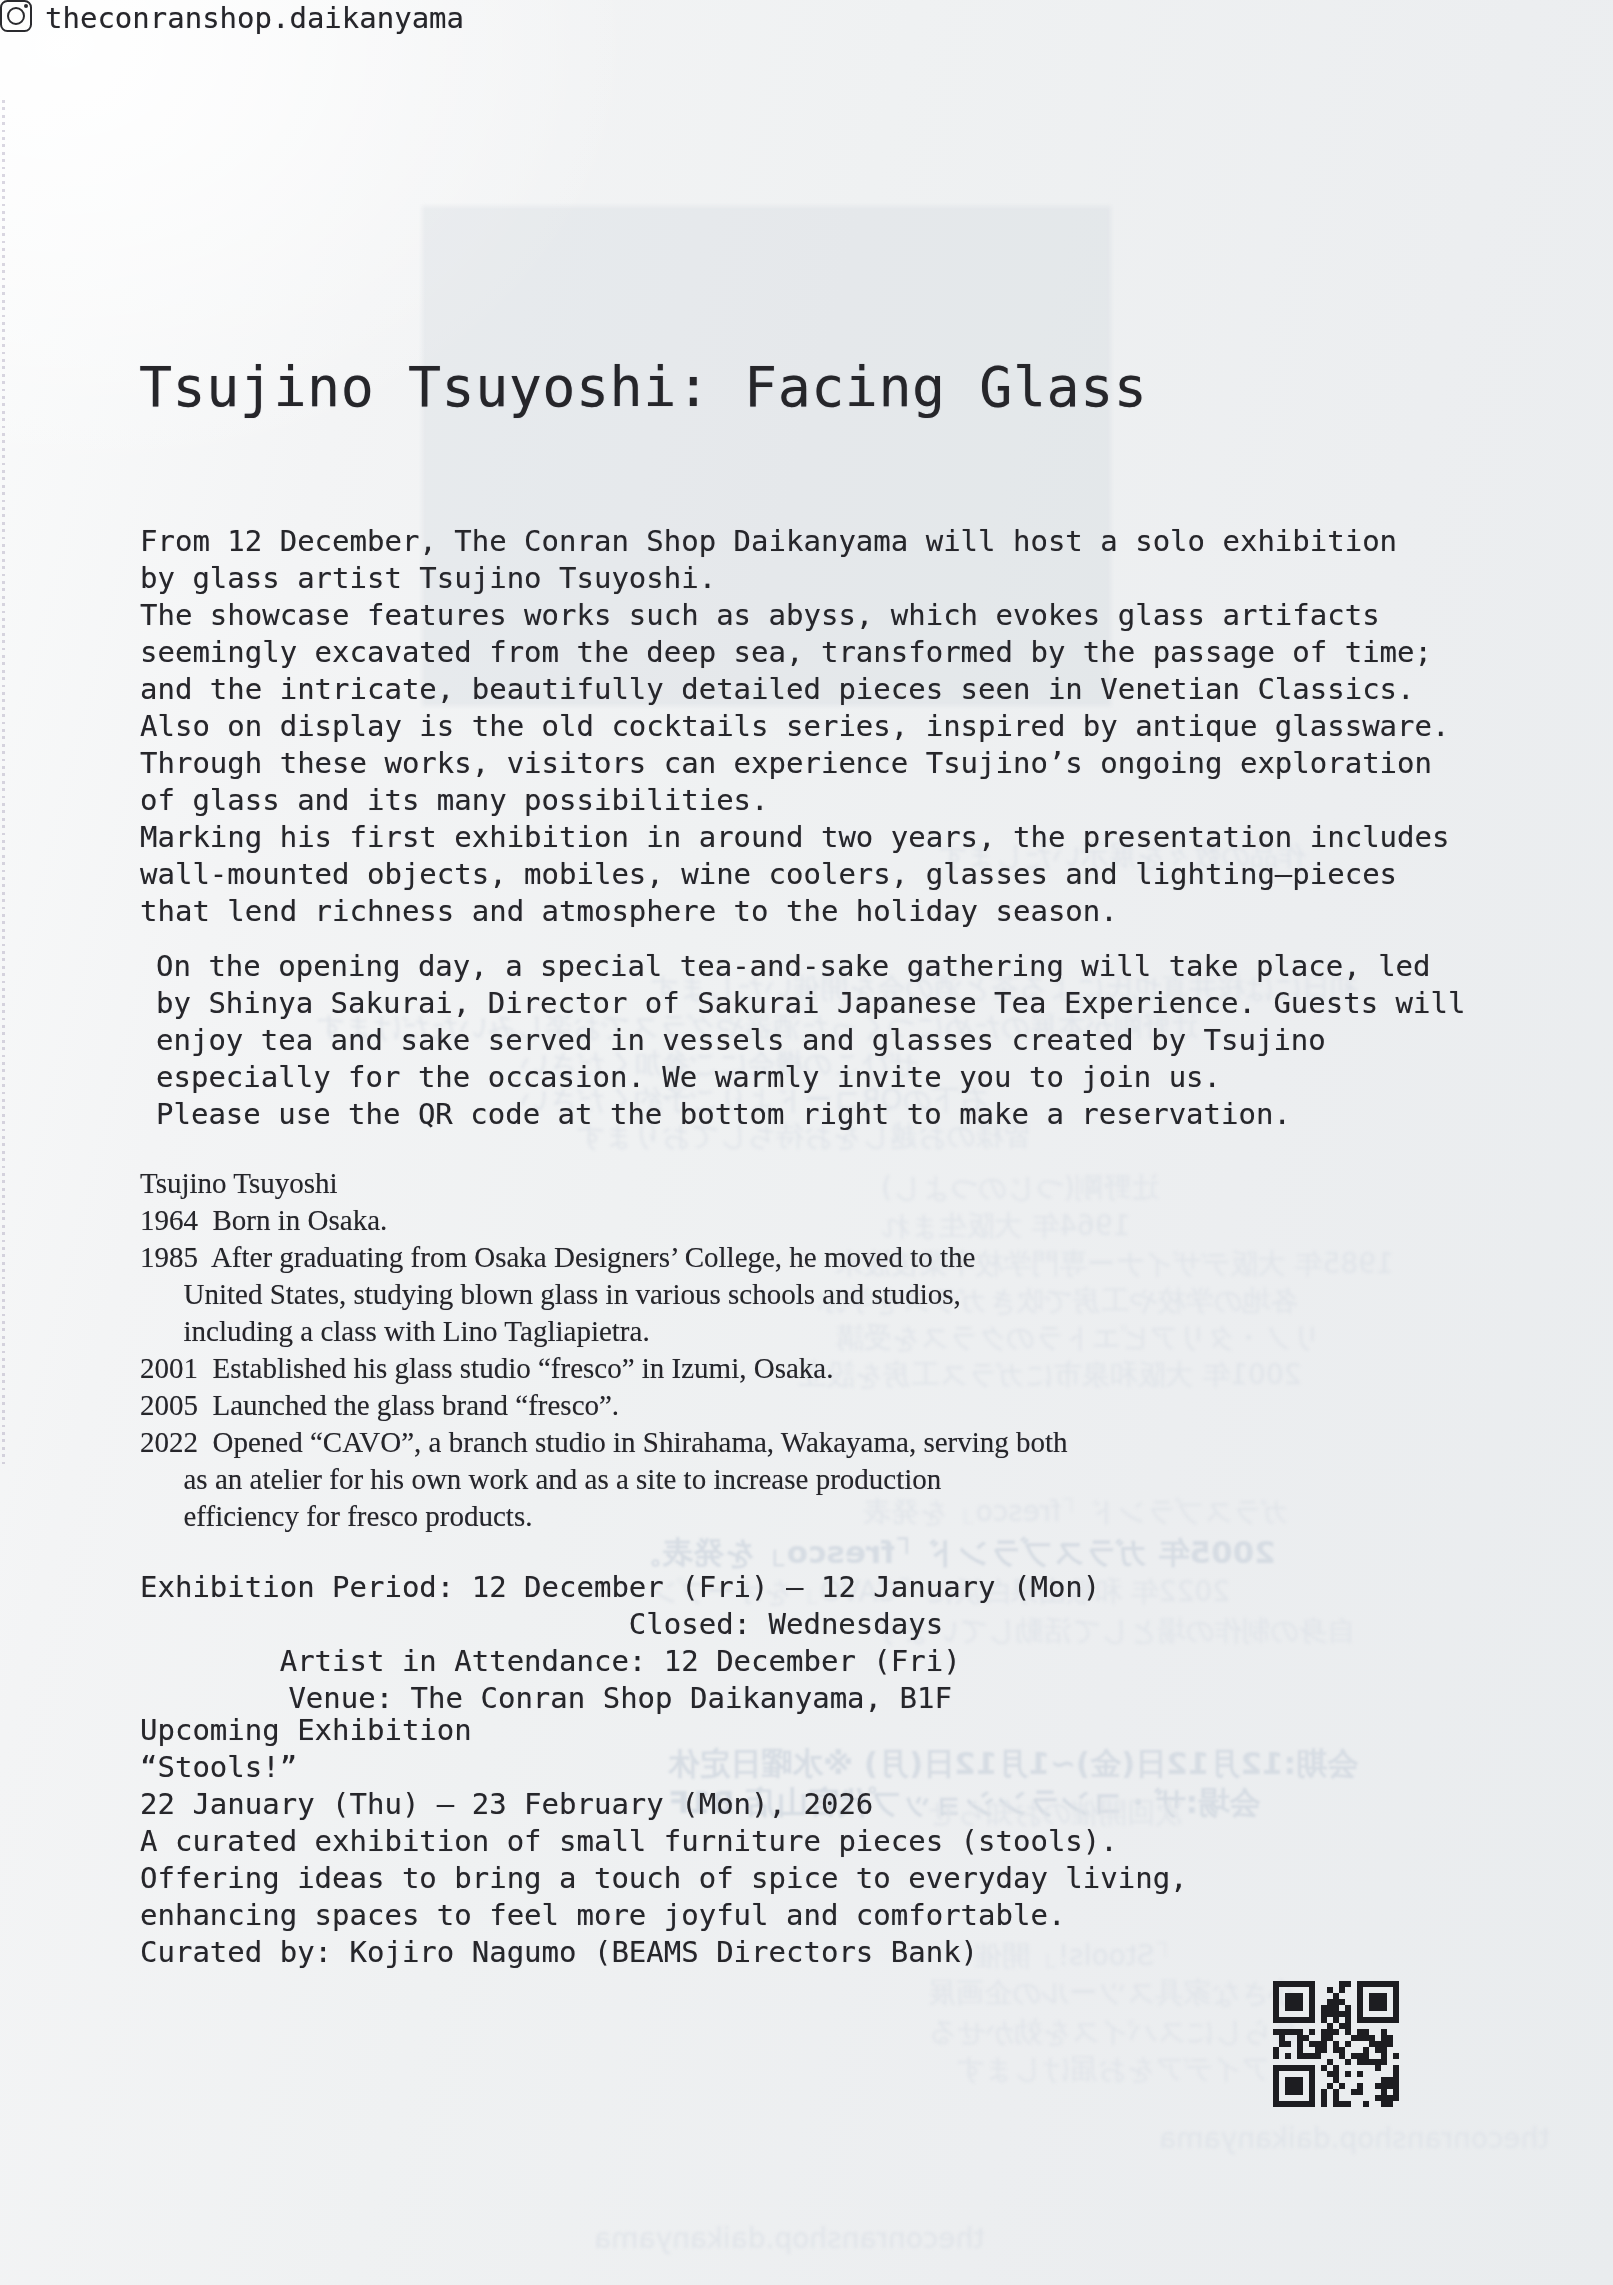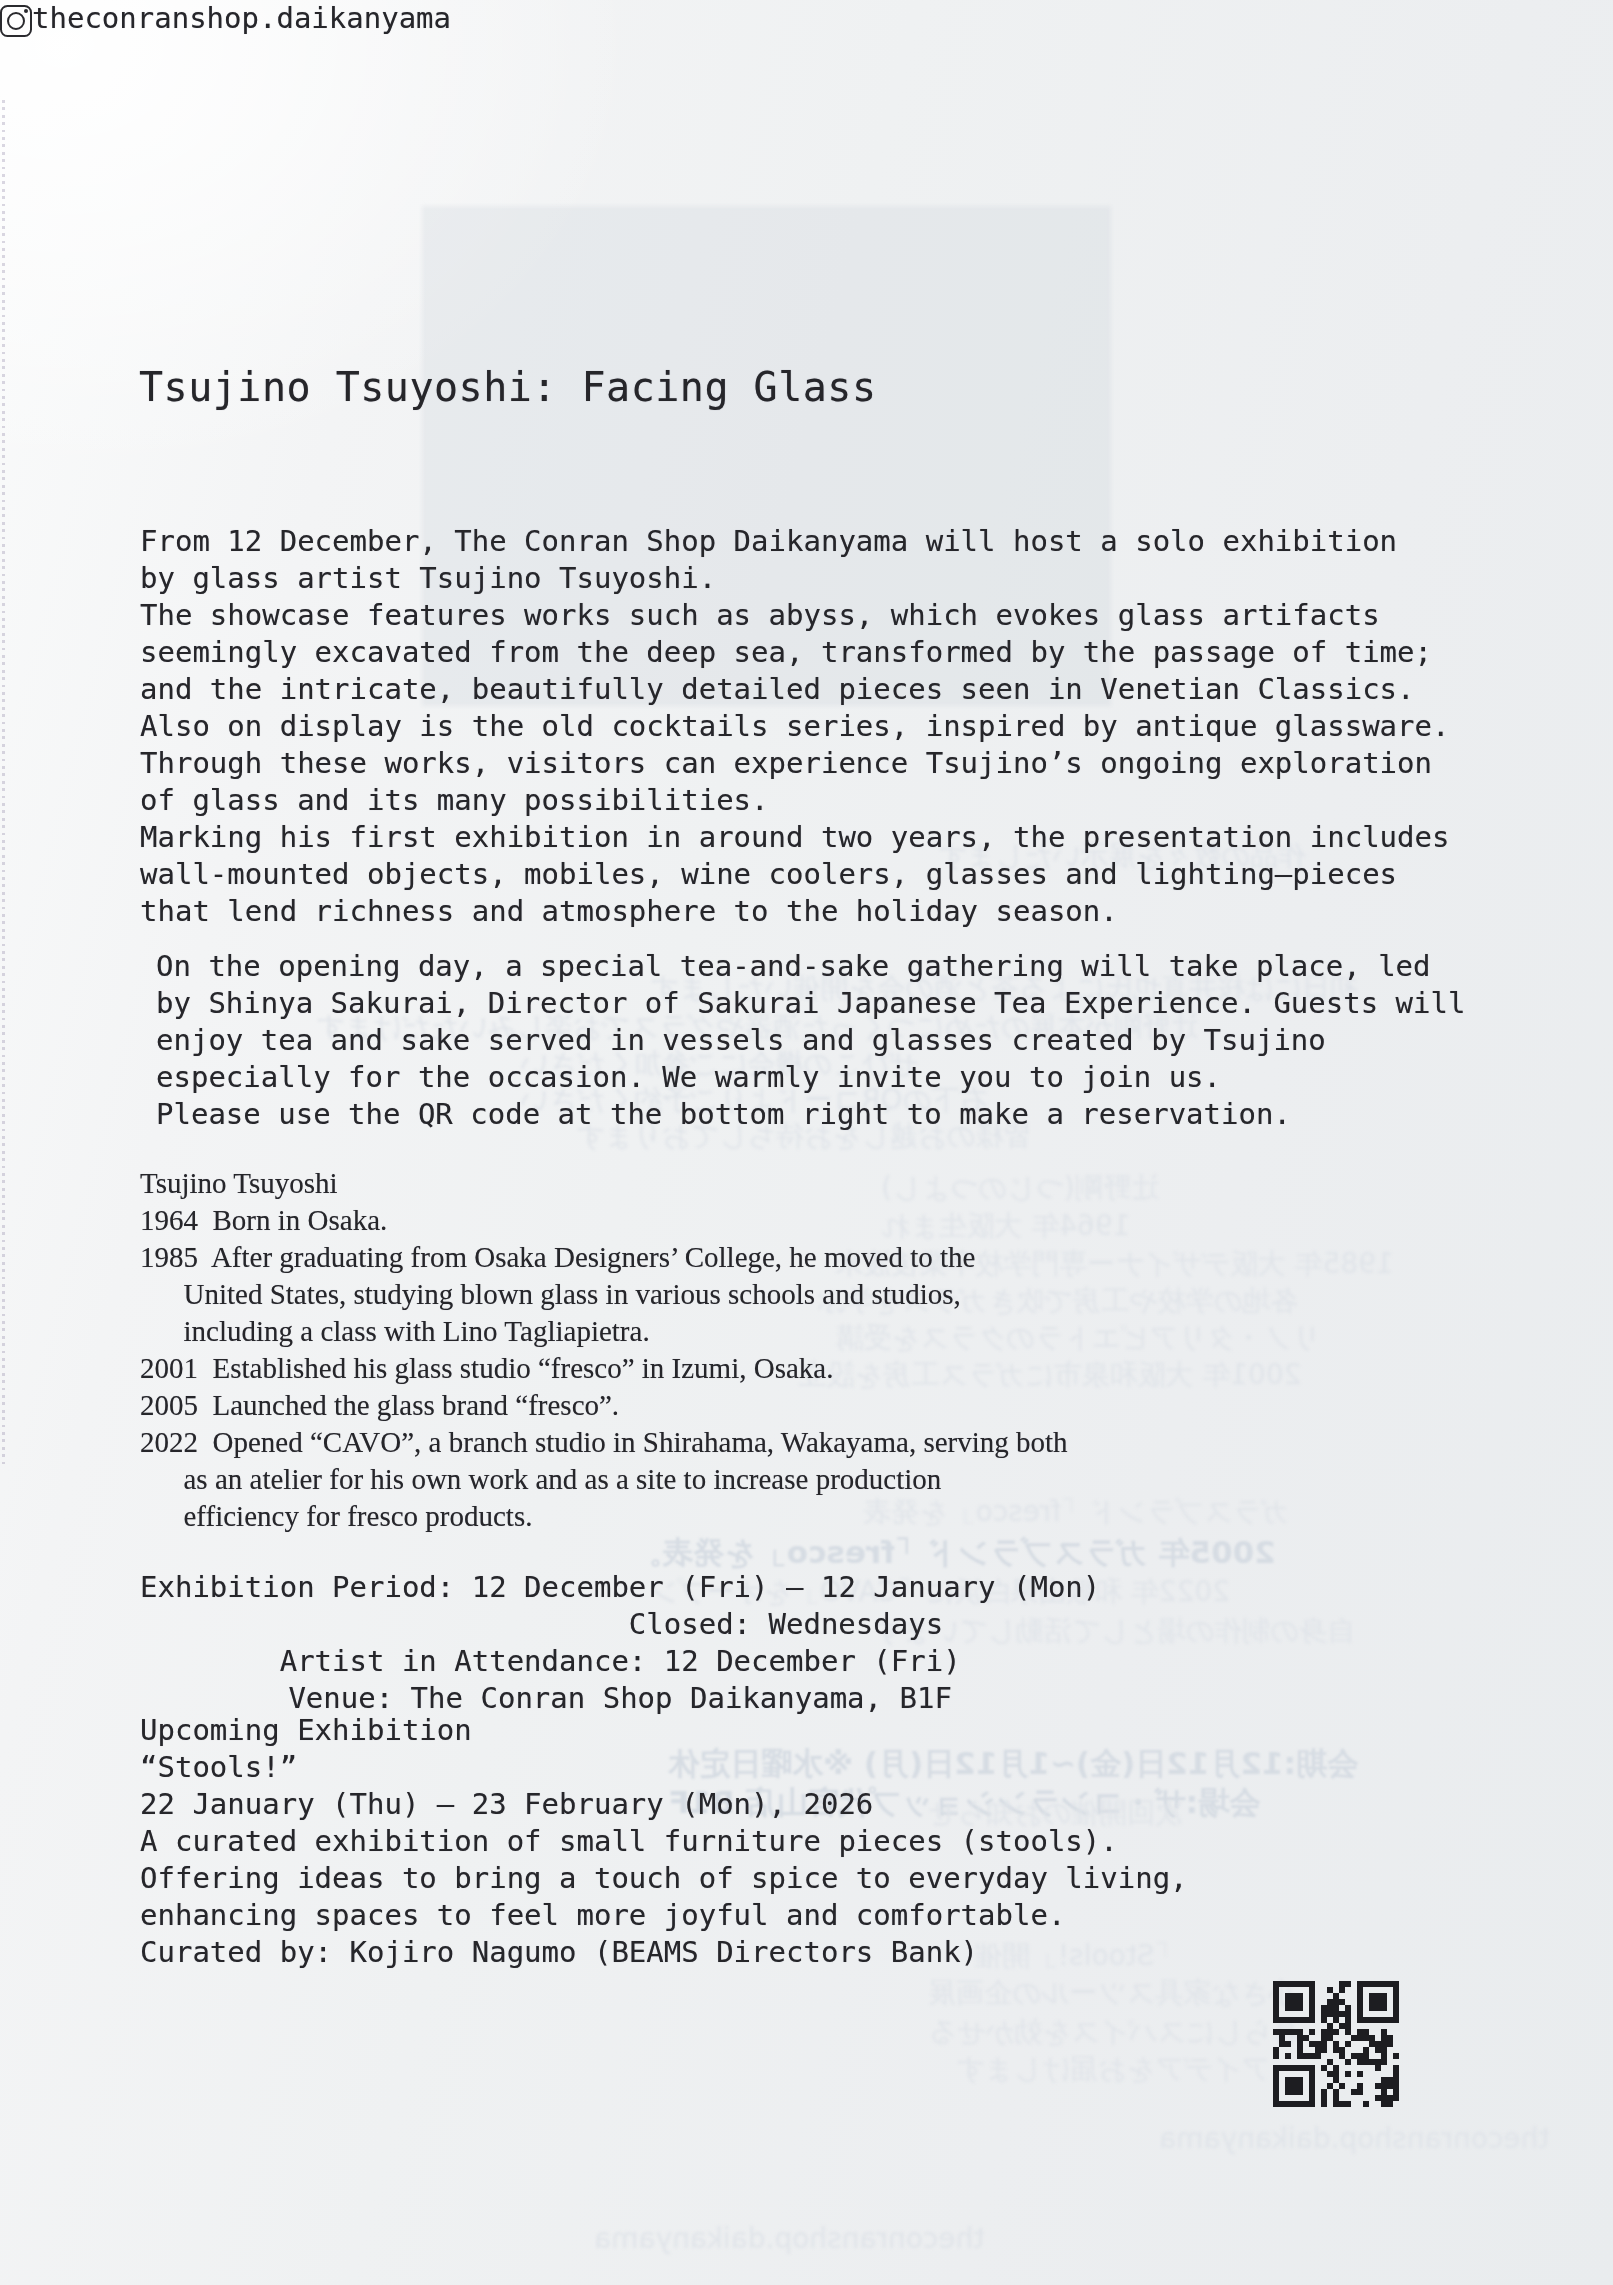--- a/index.html
+++ b/index.html
@@ -21,40 +21,40 @@
   }
   
   .edge-dots{
     position:absolute;left:1.9px;top:100px;width:2.8px;height:1364px;
     background:repeating-linear-gradient(180deg, rgba(135,125,160,0.55) 0 2.8px, rgba(0,0,0,0) 2.8px 7.4px);
     opacity:.55;
   }
   .abs{position:absolute;margin:0;}
   .title{
     left:139px;top:365px;
-    font-size:40px;line-height:45px;
+    font-size:55px;line-height:45px;
     letter-spacing:0.5px;
     white-space:pre;
     text-shadow:0 0 0.9px rgba(35,35,60,0.45);
   }
   pre.block{
     left:140px;
     font-size:29px;line-height:37px;
     white-space:pre;
     text-shadow:0 0 0.7px rgba(35,35,60,0.4);
     font-family:inherit;
   }
   #intro{top:523px;}
   #event{top:948px;margin-left:16px;}
   #bio{top:1165px;font-family:Liberation Serif, serif;}
   #details{top:1569px;text-align:center;}
   #upcoming{top:1712px;}
   .insta{
     left:140px;top:2085px;
-    display:flex;align-items:flex-end;
+    display:flex;align-items:flex-start;gap:13px;
     font-size:29px;line-height:37px;
     text-shadow:0 0 0.7px rgba(35,35,60,0.4);
   }
   .ig-icon{
     position:relative;display:inline-block;
     width:28px;height:28px;
     border:2.8px solid #2a2a2e;border-radius:7.4px;
     flex:0 0 auto;
   }
   .ig-circle{position:absolute;inset:4.6px;border:2.8px solid #2a2a2e;border-radius:50%;}

